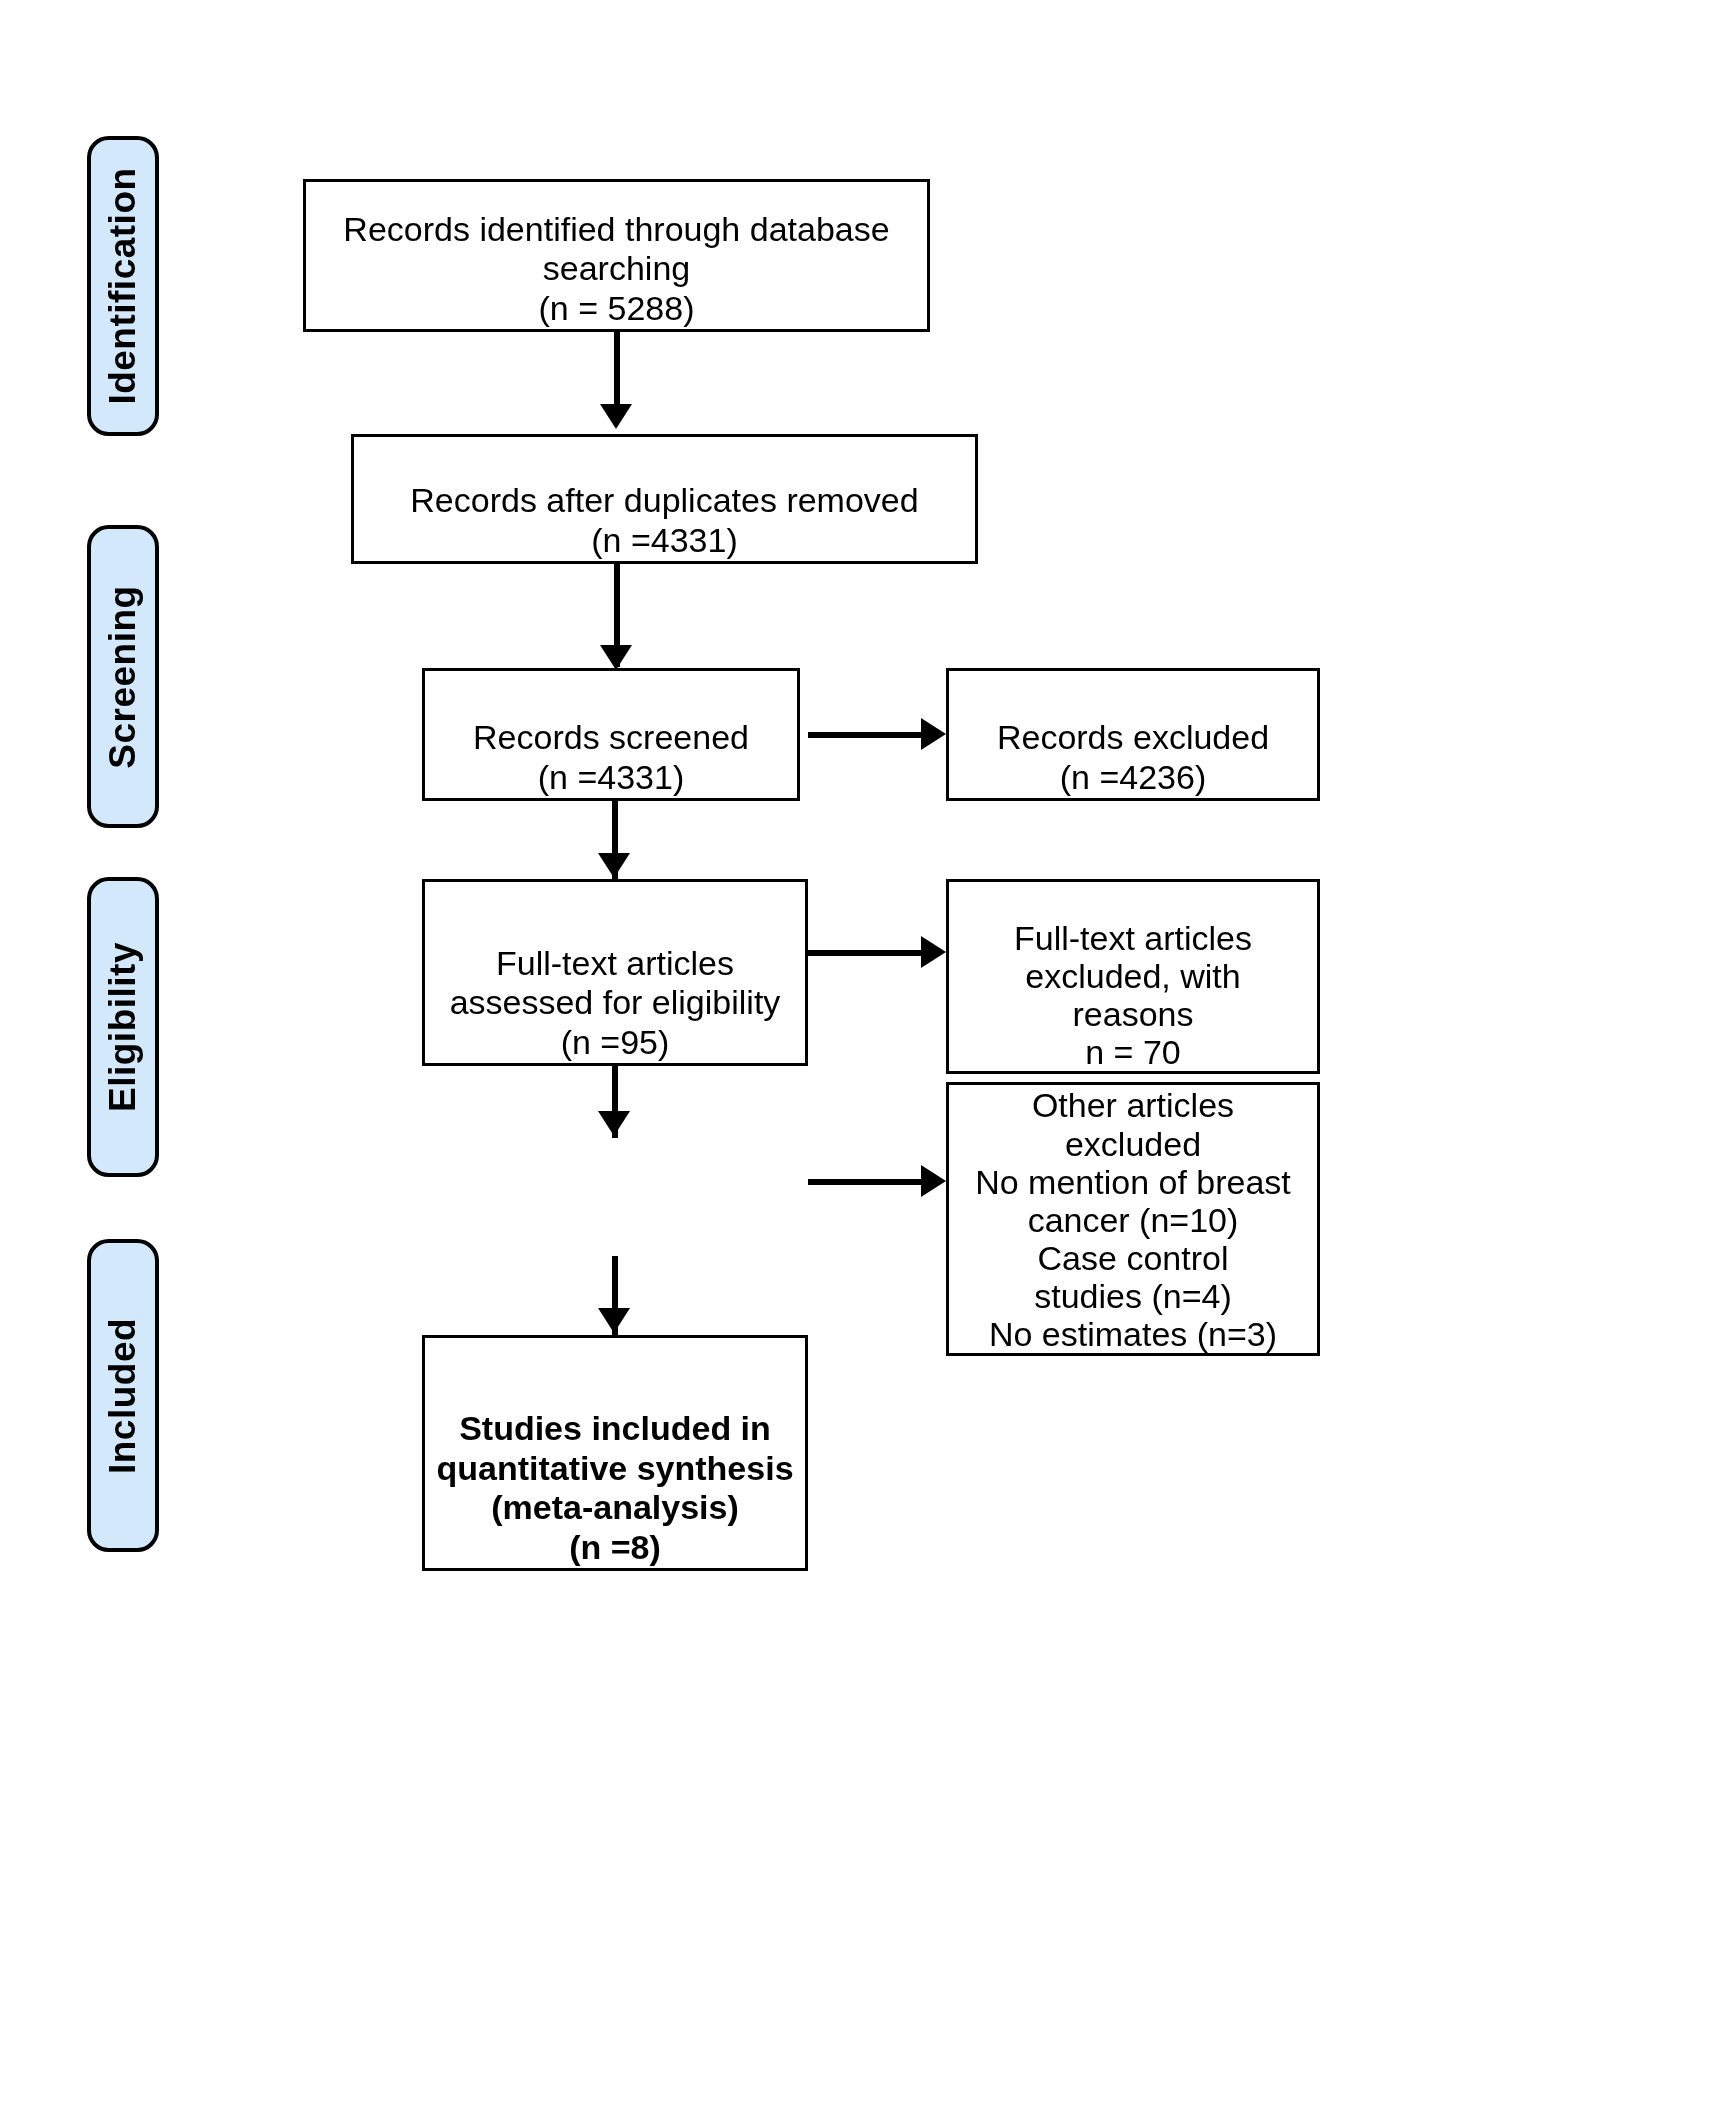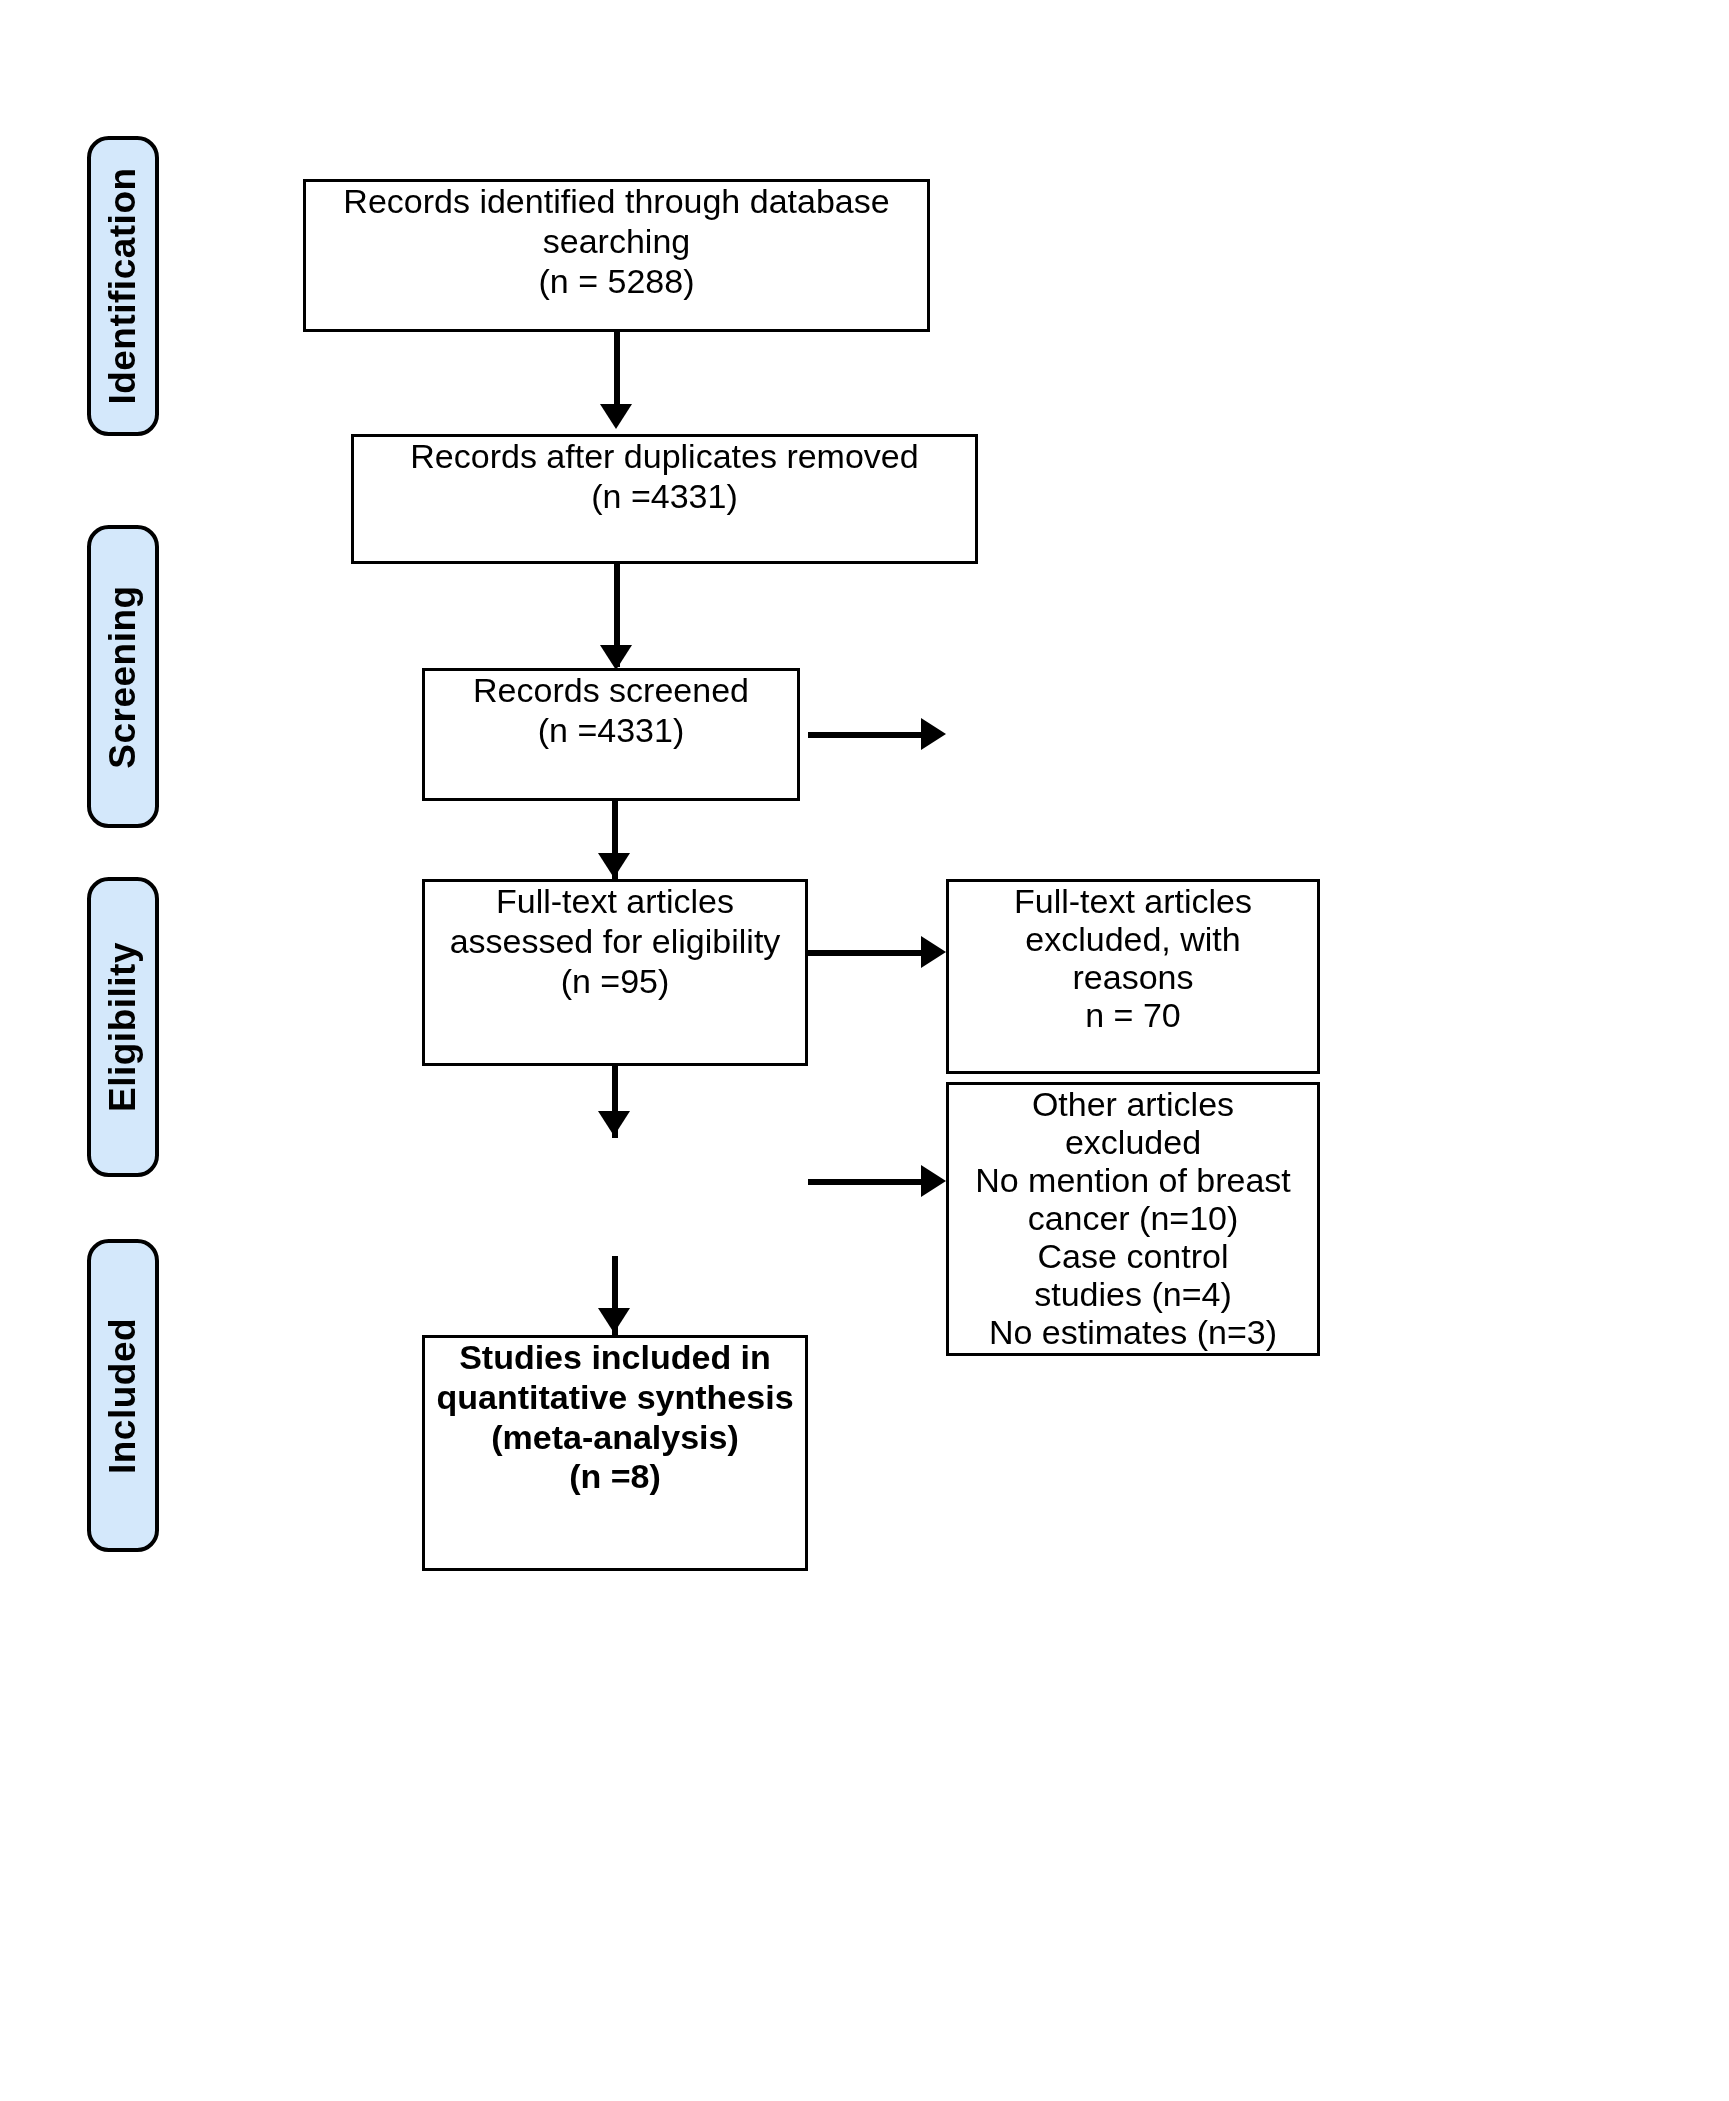--- a/index.html
+++ b/index.html
@@ -39,21 +39,21 @@
     font-family: "Liberation Sans", sans-serif;
   }
 
   
   .box {
     position: absolute;
     background: #ffffff;
     border: 3.9px solid #000000;
     box-sizing: border-box;
     display: flex;
-    align-items: flex-start;
+    align-items: flex-end;
     justify-content: center;
     text-align: center;
     color: #000000;
   }
   .box-text {
     font-size: 34px;
     line-height: 1.17;
     padding: 0 9.9px;
     white-space: pre-line;
     font-family: "Liberation Sans", sans-serif;
@@ -129,20 +129,24 @@
   <div class="arrow-down" style="left:600px; top:645px;"></div>
 
   <div class="box" style="left:422px; top:668px; width:378px; height:133px;">
     <span class="box-text">Records screened
 (n =4331)</span>
   </div>
 
   <div class="hline" style="left:808px; top:732px; width:118px;"></div>
   <div class="arrow-right" style="left:921px; top:718px;"></div>
 
+  <div class="box" style="left:946px; top:668px; width:374px; height:133px;">
+    <span class="box-text">Records excluded
+(n =4236)</span>
+  </div>
 
   <div class="vline" style="left:612px; top:801px; height:79px;"></div>
   <div class="arrow-down" style="left:598px; top:853px;"></div>
 
   <div class="box" style="left:422px; top:879px; width:386px; height:187px;">
     <span class="box-text">Full-text articles
 assessed for eligibility
 (n =95)</span>
   </div>
 

